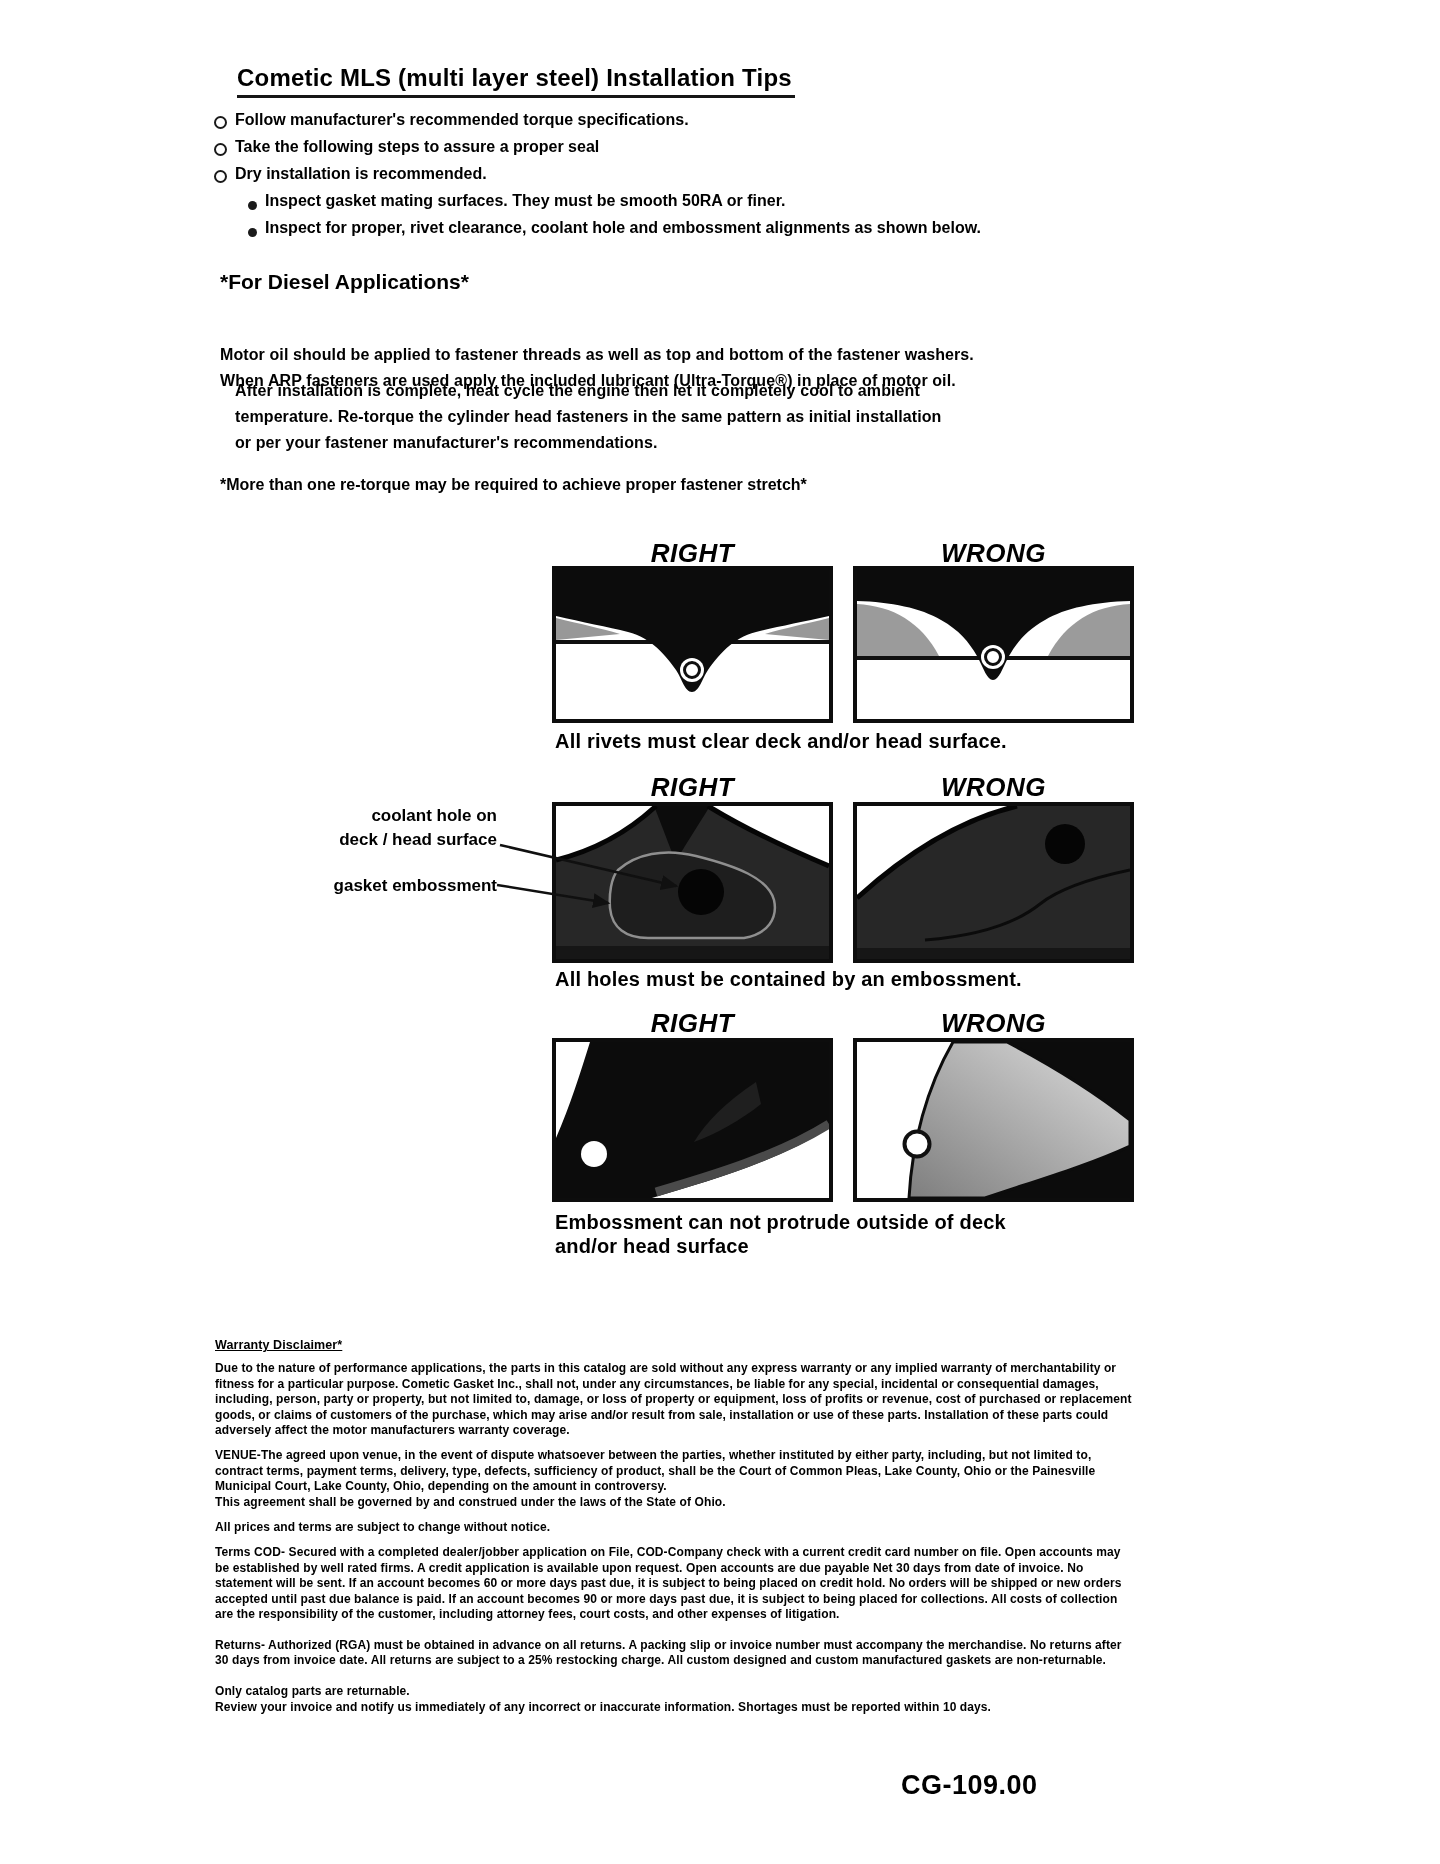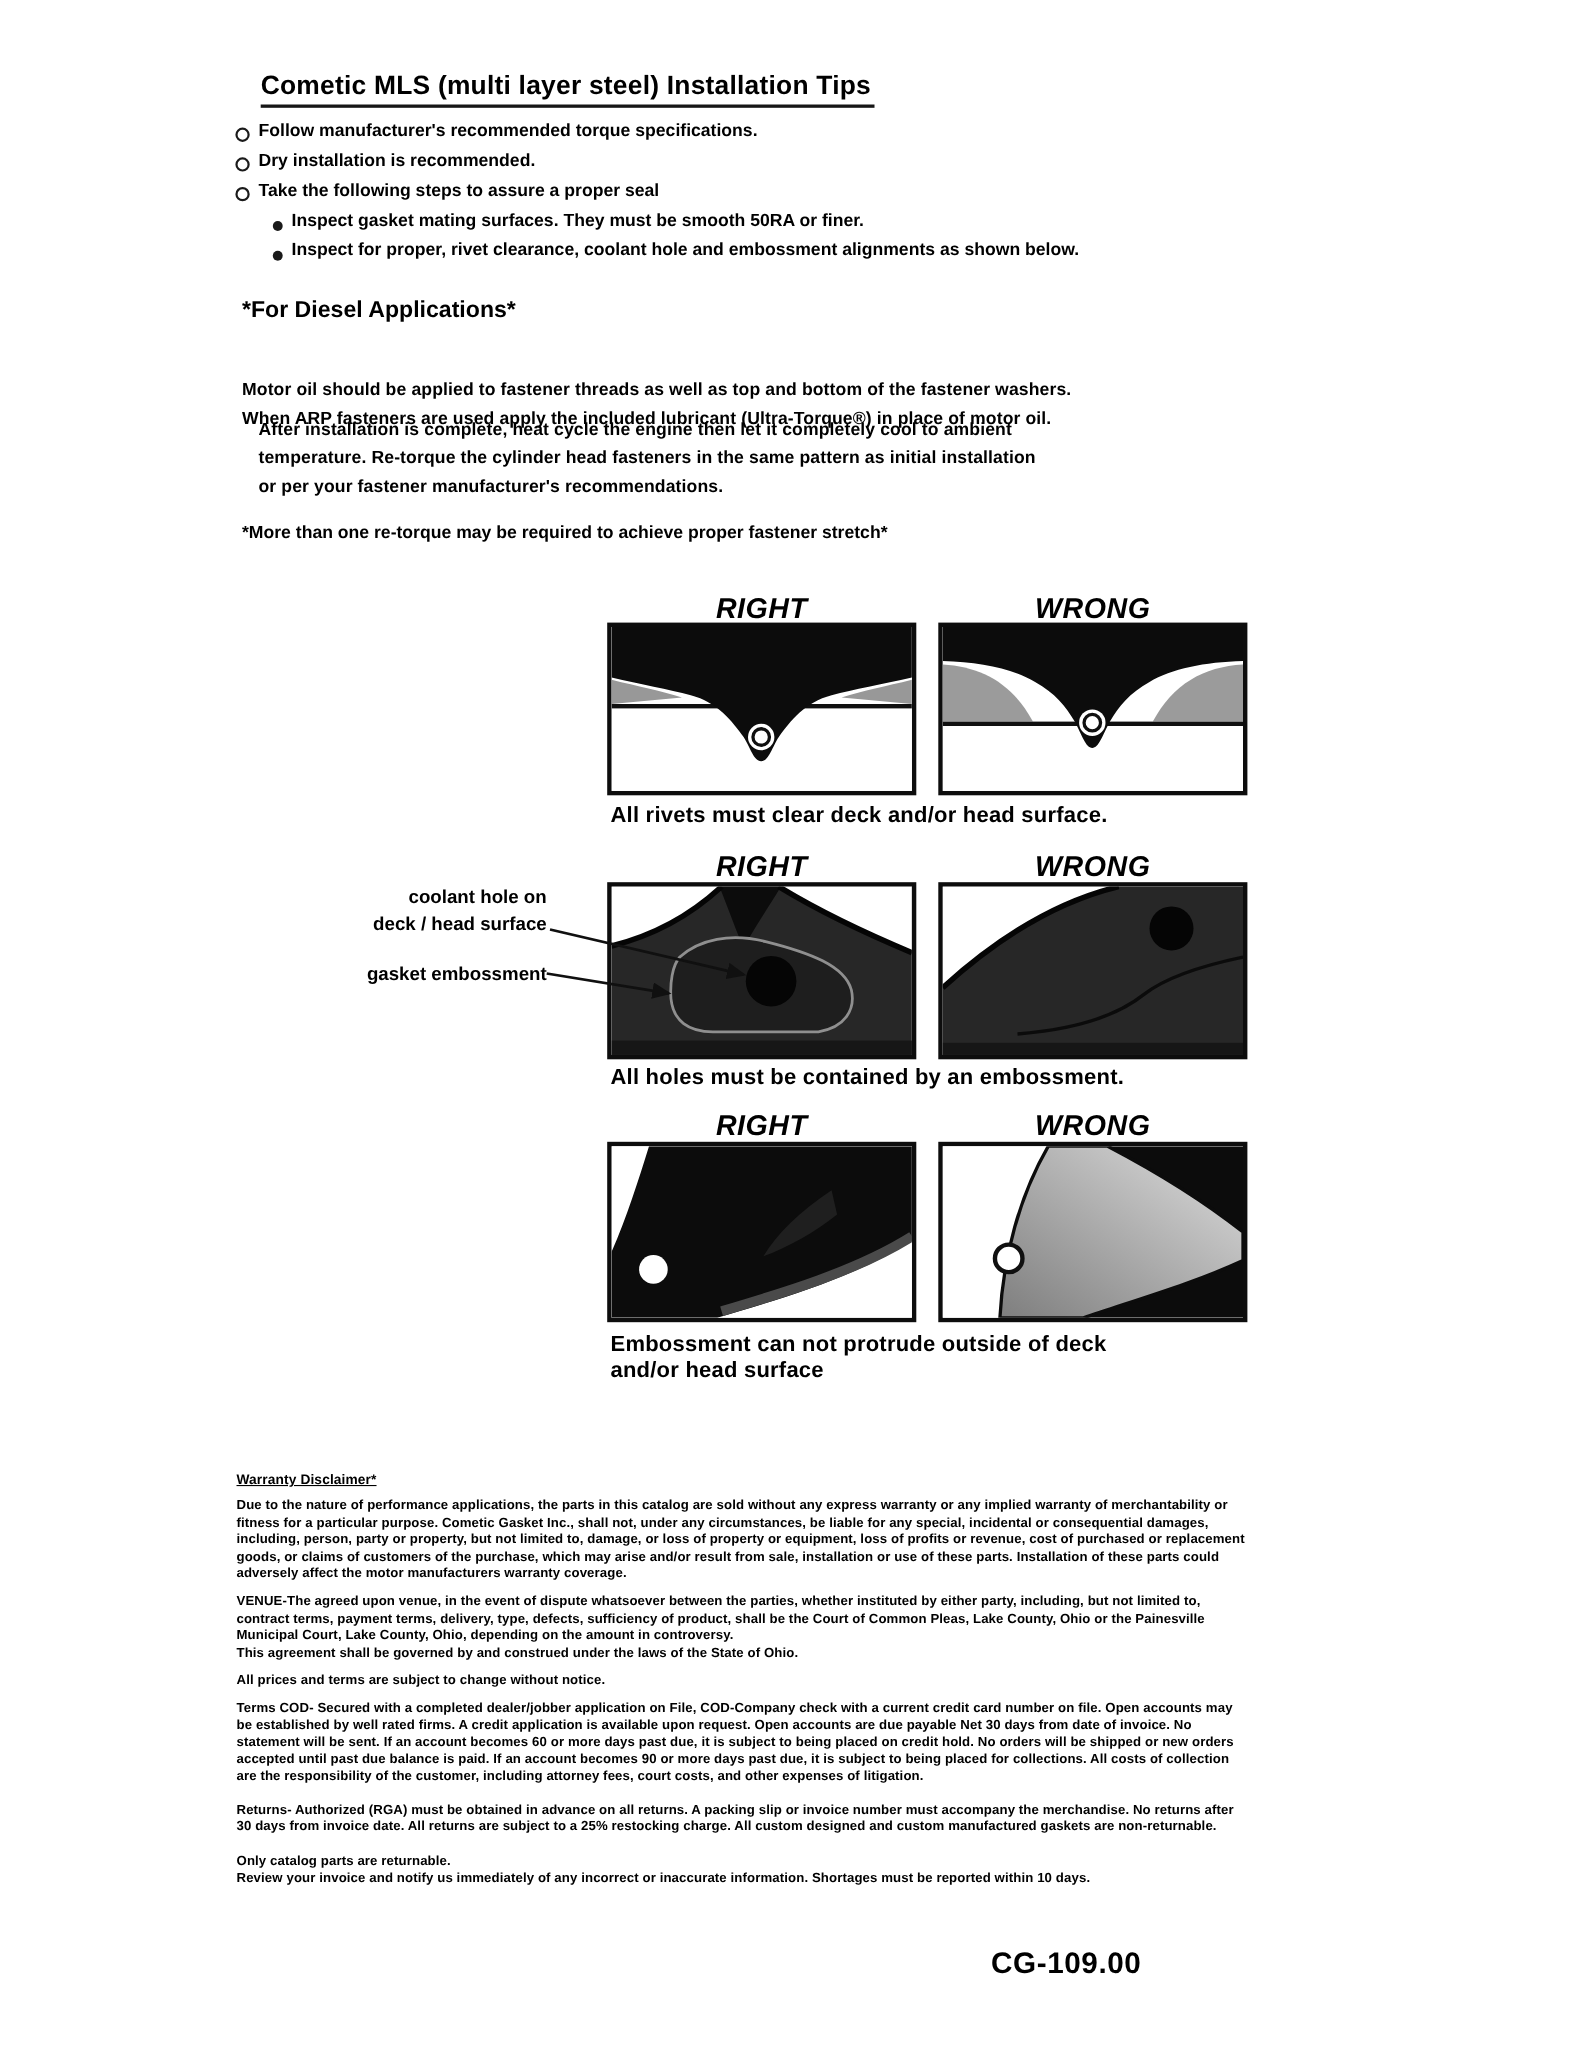--- a/index.html
+++ b/index.html
@@ -48,25 +48,25 @@
 
   <div class="abs title">Cometic MLS (multi layer steel) Installation Tips</div>
 
   <div class="abs bullets">
     <div class="b-row">
       <span class="dot-open"></span>
       <span>Follow manufacturer's recommended torque specifications.</span>
     </div>
     <div class="b-row">
       <span class="dot-open"></span>
-      <span>Dry installation is recommended.</span>
+      <span>Take the following steps to assure a proper seal</span>
     </div>
     <div class="b-row">
       <span class="dot-open"></span>
-      <span>Take the following steps to assure a proper seal</span>
+      <span>Dry installation is recommended.</span>
     </div>
     <div class="b-row sub">
       <span class="dot-fill"></span>
       <span>Inspect gasket mating surfaces.  They must be smooth 50RA or finer.</span>
     </div>
     <div class="b-row sub">
       <span class="dot-fill"></span>
       <span>Inspect for proper, rivet clearance, coolant hole and embossment alignments as shown below.</span>
     </div>
   </div>

